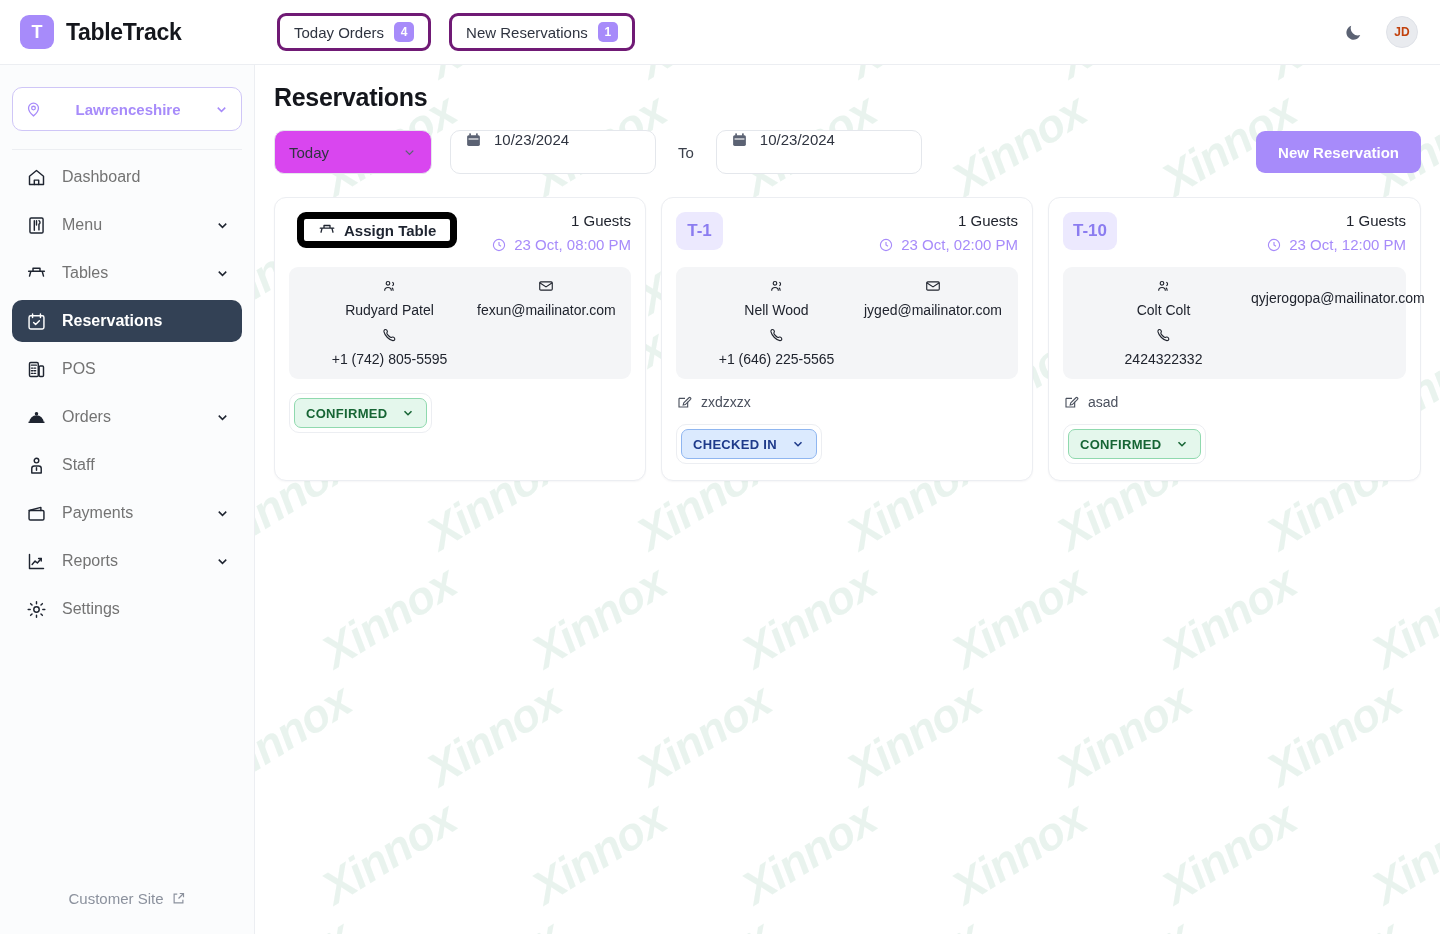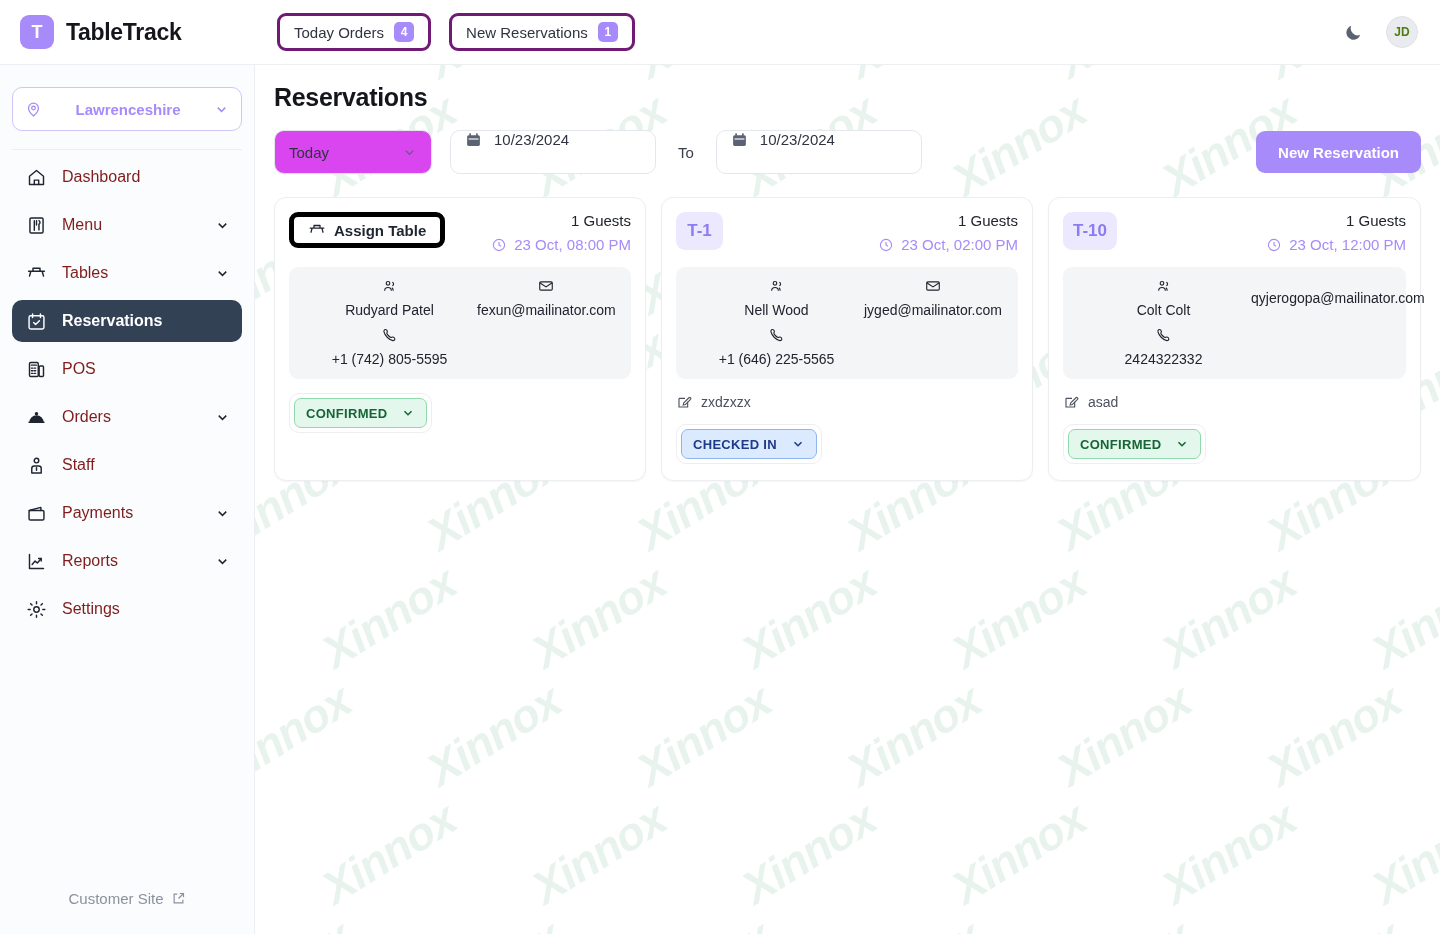--- a/index.html
+++ b/index.html
@@ -56,21 +56,21 @@
   .tab-badge {
     background: #a78bfa; color: #fff;
     border-radius: 5px; min-width: 20px; height: 20px;
     display: flex; align-items: center; justify-content: center;
     font-size: 12px; font-weight: 600; padding: 0 5px;
   }
   .top-right { margin-left: auto; display: flex; align-items: center; gap: 22px; padding-right: 22px; }
   .theme-toggle { cursor: pointer; width: 22px; height: 22px; display:flex; align-items:center; justify-content:center;}
   .avatar {
     width: 32px; height: 32px; border-radius: 50%;
-    background: #e9ebef; color: #4d7c0f;
+    background: #e9ebef; color: #c2410c;
     display: flex; align-items: center; justify-content: center;
     font-size: 12px; font-weight: 600; cursor: pointer;
     border: 1px solid #dfe2e8;
   }
   
   .sidebar {
     position: absolute; top: 65px; left: 0;
     width: 255px; height: 869px;
     background: #fbfcfd;
     border-right: 1px solid #eceef2;
@@ -83,21 +83,21 @@
     background: #fff; display: flex; align-items: center;
     padding: 0 12px; gap: 8px; cursor: pointer;
   }
   .loc-label { flex: 1; text-align: center; color: #a78bfa; font-size: 15px; font-weight: 600; }
   .nav-div { height: 1px; background: #eceef2; margin: 18px 12px 6px 12px; }
   .nav { flex: 1; padding: 0 12px; }
   .nav-item {
     display: flex; align-items: center; gap: 14px;
     height: 42px; padding: 0 12px; border-radius: 10px;
     margin-bottom: 6px; cursor: pointer;
-    color: #7f1d1d; font-size: 16px;
+    color: #737373; font-size: 16px;
   }
   .nav-item .chev { margin-left: auto; }
   .nav-item.active { background: #334155; color: #ffffff; font-weight: 700; }
   .nav-icon { width: 24px; height: 24px; display: flex; align-items: center; justify-content: center; flex: 0 0 24px; }
   .sidebar-footer {
     height: 72px; display: flex; align-items: center; justify-content: center;
     gap: 7px; color: #8b919d; font-size: 15px; cursor: pointer;
   }
   
   .main {
@@ -133,24 +133,25 @@
     width: 373px; background: #ffffff;
     border: 1px solid #eceef2; border-radius: 12px;
     padding: 14px 14px 16px 14px;
     box-shadow: 0 1px 2px rgba(16,24,40,.04);
     position: relative;
   }
   .card-head { display: flex; align-items: flex-start; justify-content: space-between; }
   .assign-btn {
     display: flex; align-items: center; gap: 8px;
     height: 36px; padding: 0 14px;
-    border: 5px solid #000000; border-radius: 9px;
+    border: 7px solid #000000; border-radius: 9px;
     background: #fff; cursor: pointer;
     font-size: 15px; font-weight: 600; color: #1e2430;
     font-family: "Liberation Sans", sans-serif;
+    margin-left: 8px;
   }
   .table-chip {
     min-width: 47px; height: 38px; border-radius: 9px;
     background: #ece9fe; color: #8b7cf0;
     display: flex; align-items: center; justify-content: center;
     font-size: 17px; font-weight: 600; padding: 0 10px;
   }
   .head-right { text-align: right; }
   .guests { font-size: 15px; color: #20242e; font-weight: 400; }
   .time { display: flex; align-items: center; gap: 7px; margin-top: 7px; color: #a78bfa; font-size: 15px; }

